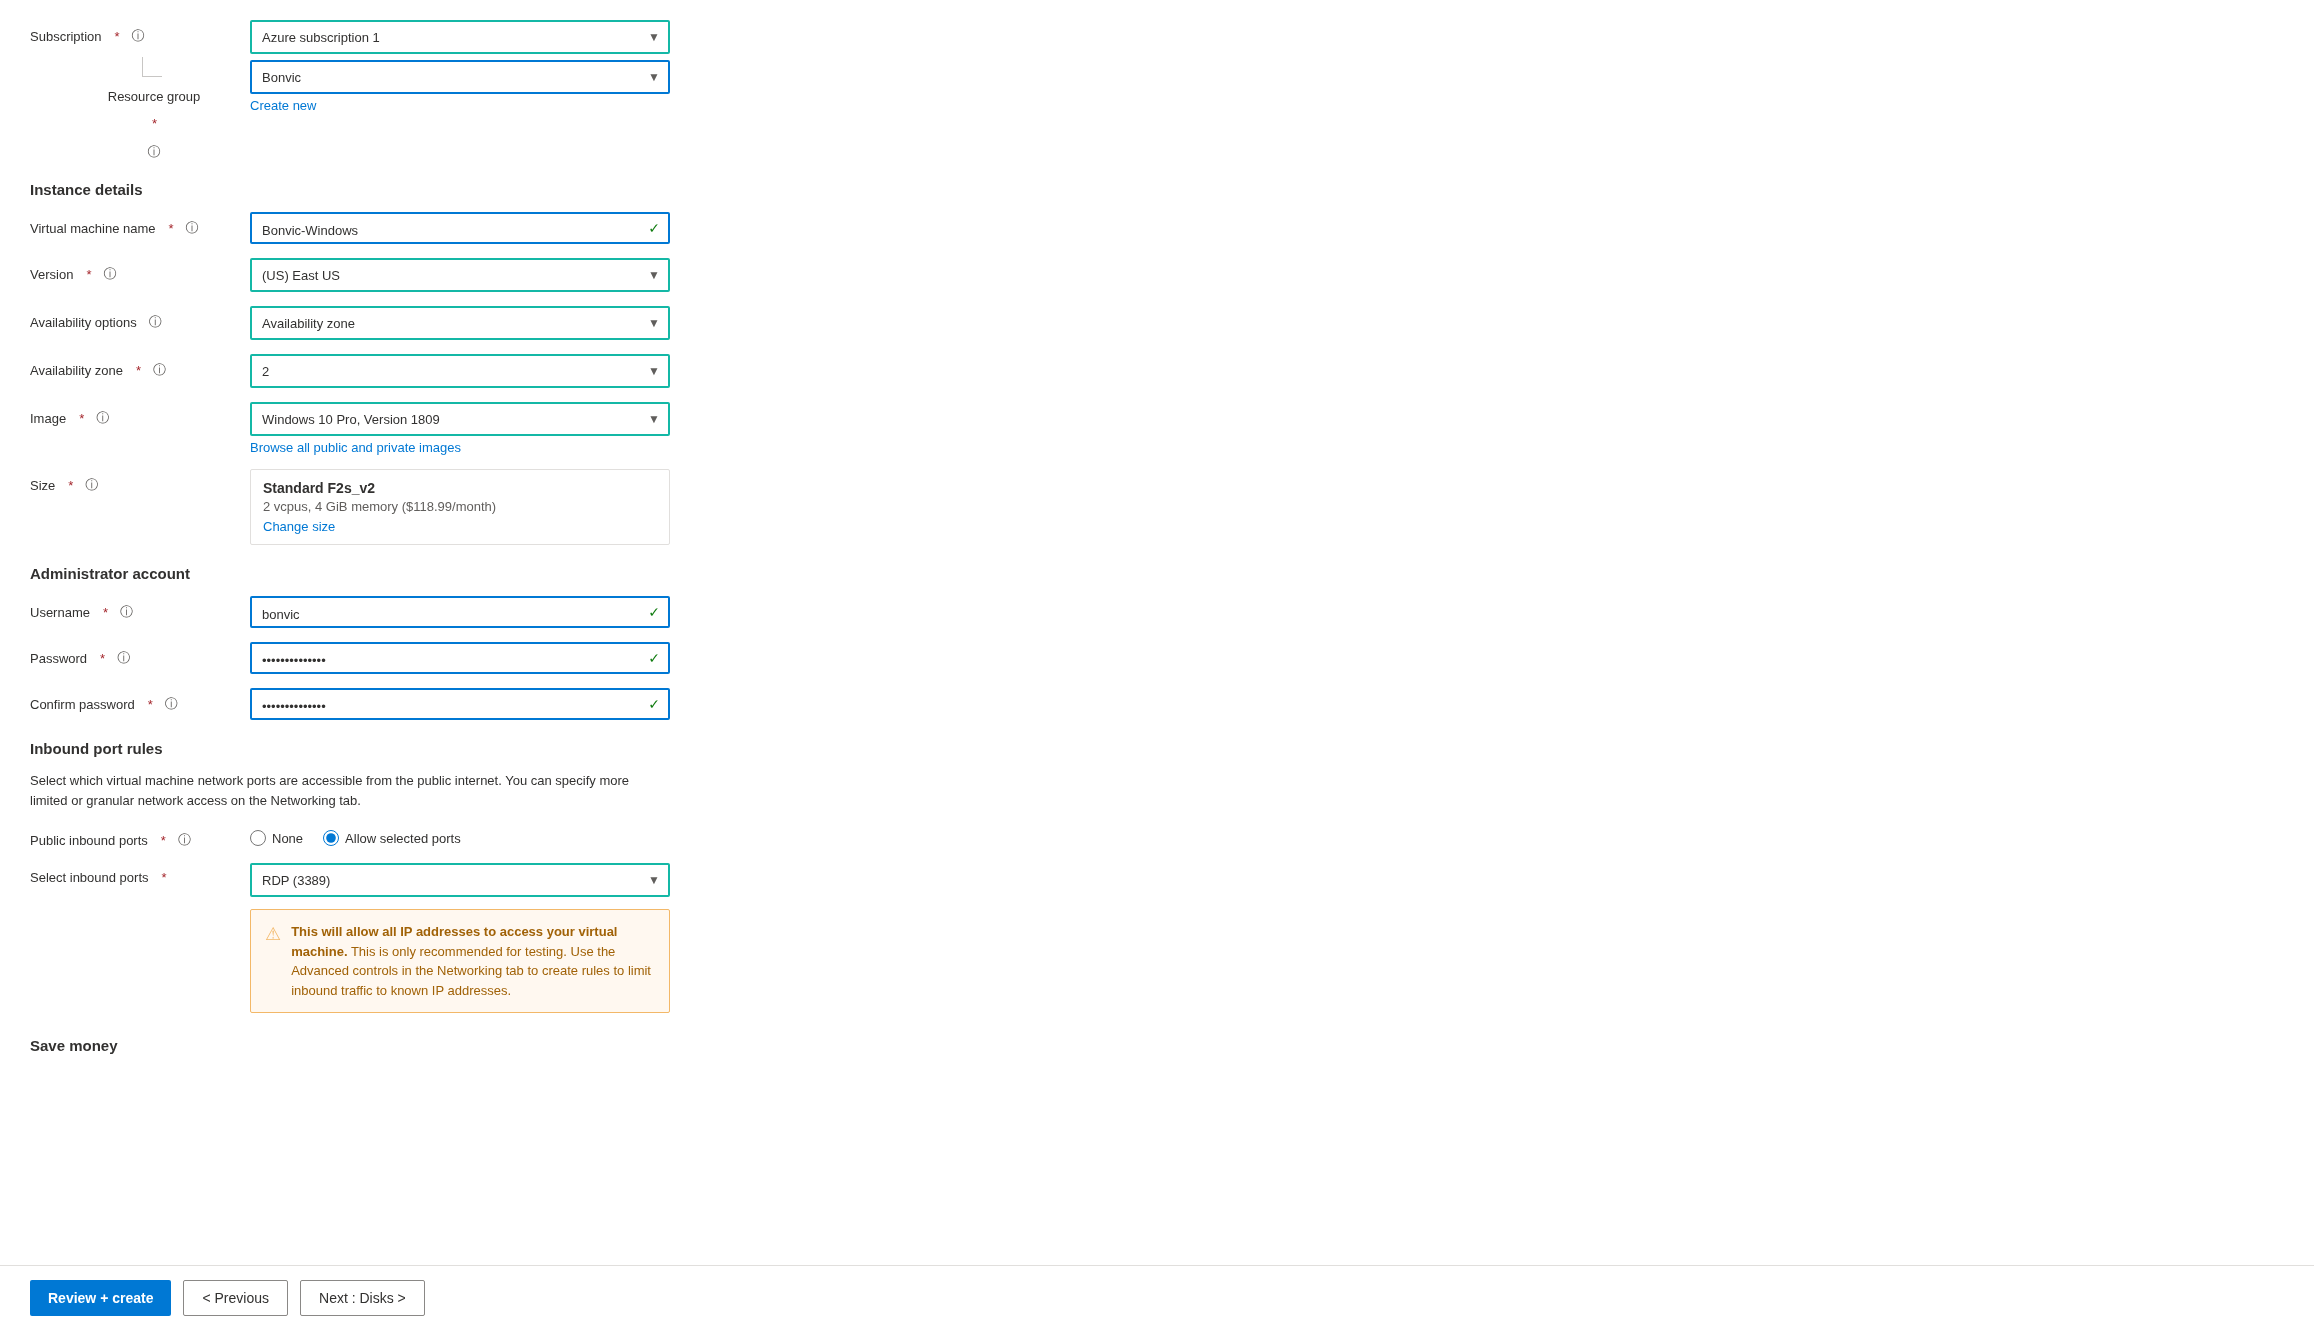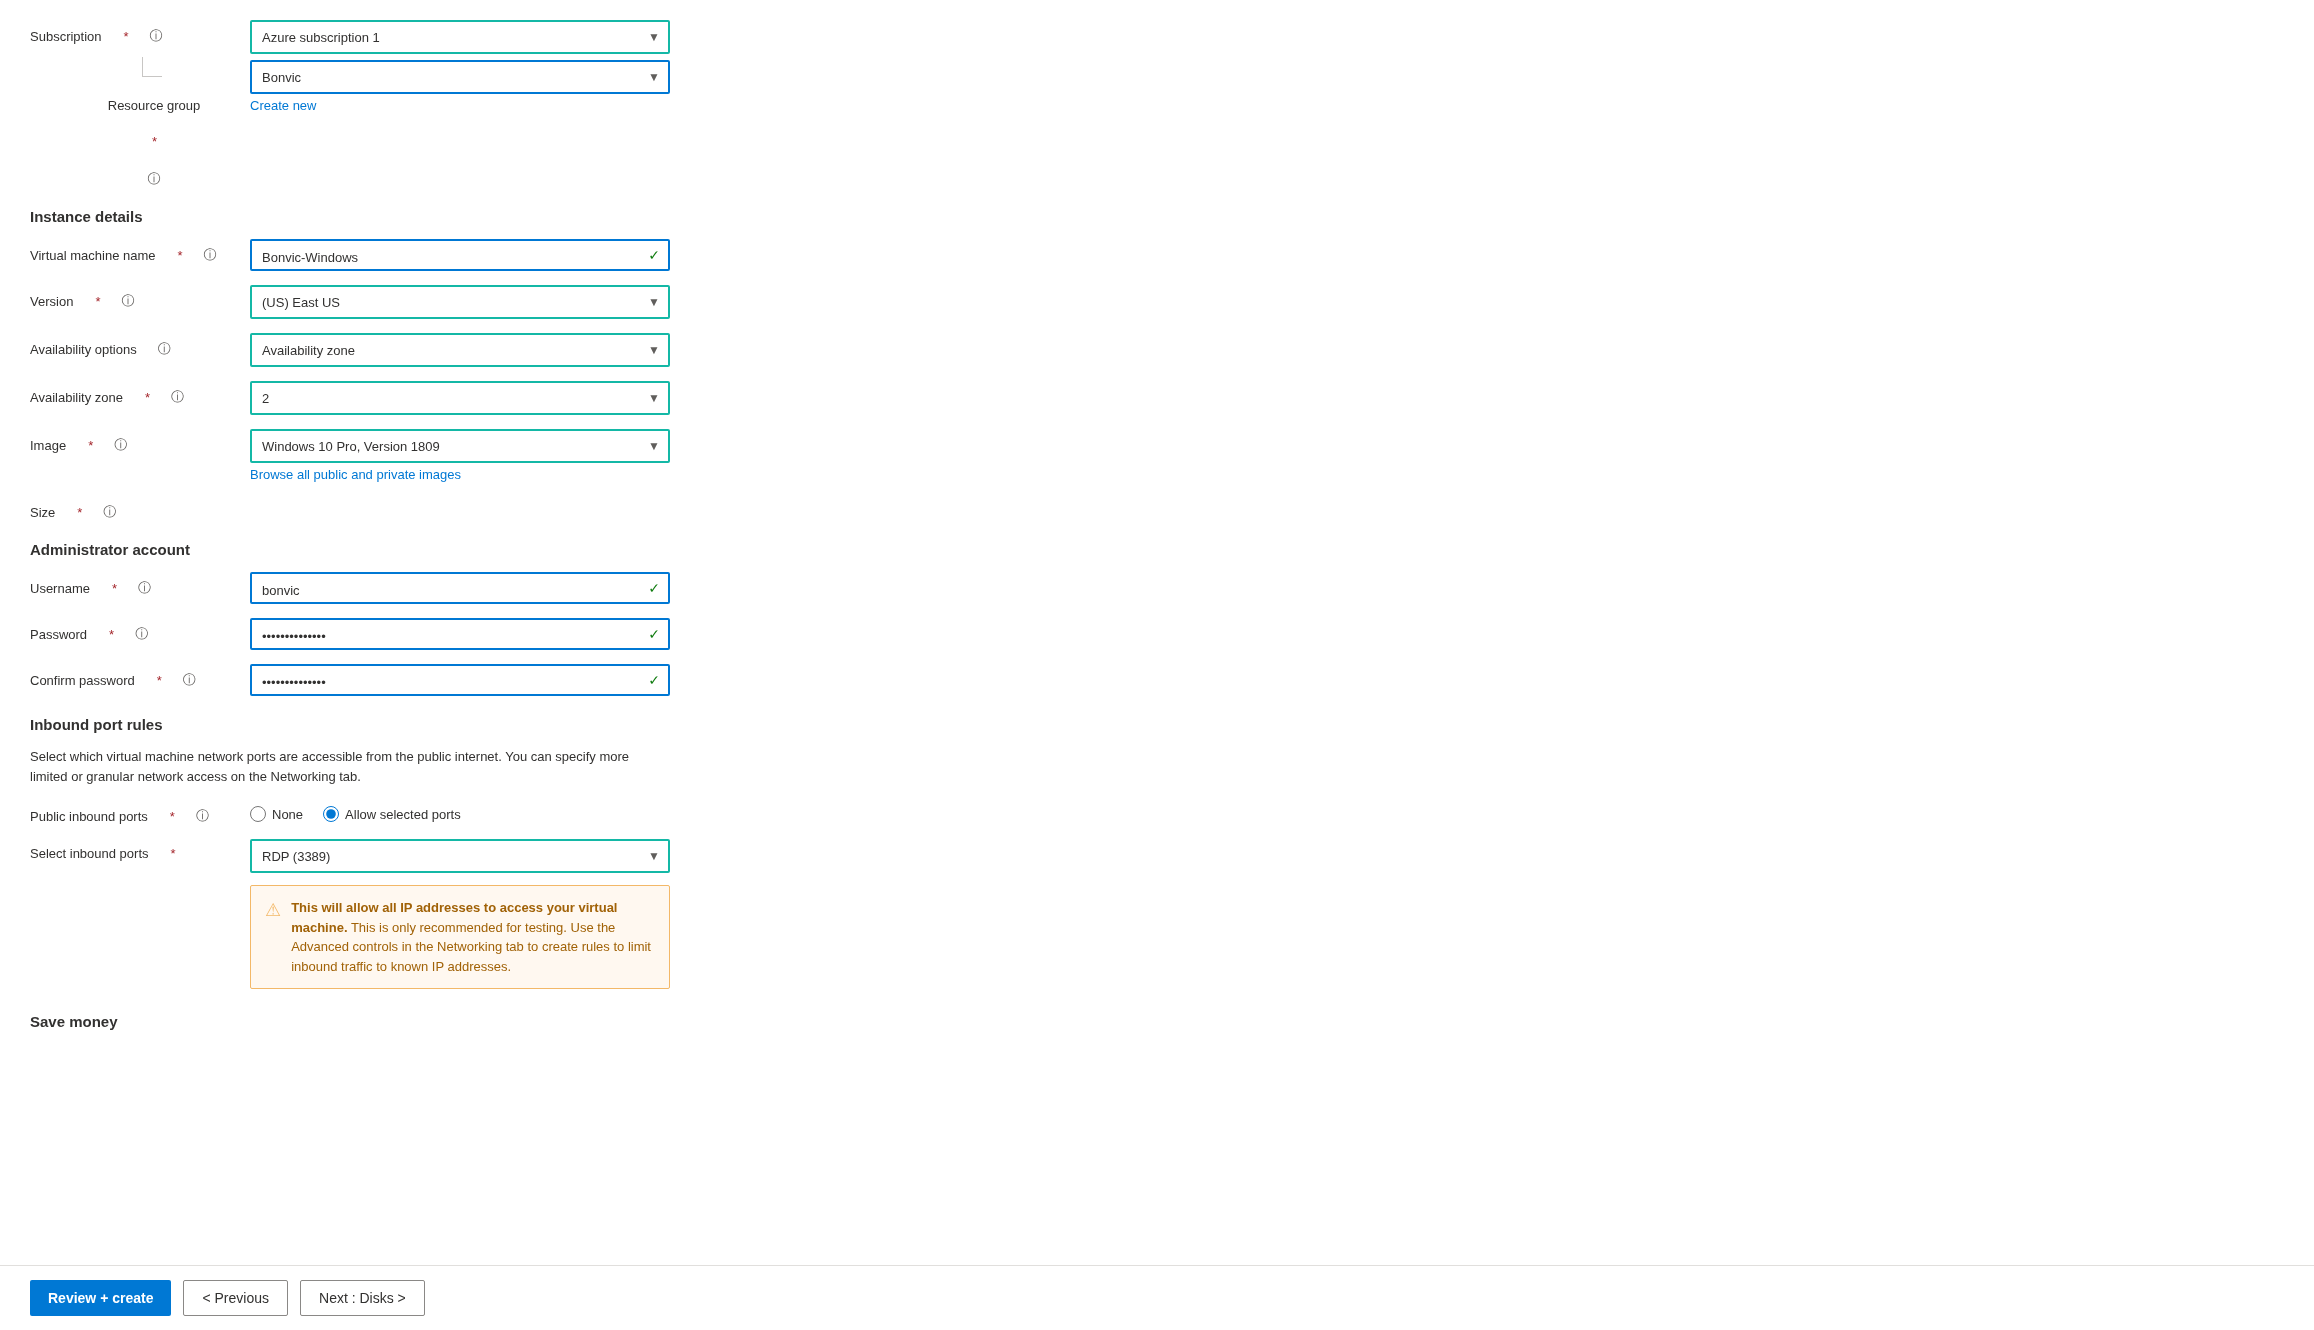--- a/index.html
+++ b/index.html
@@ -20,21 +20,21 @@
       margin-bottom: 14px;
     }
     .label-col {
       width: 220px;
       min-width: 220px;
       padding-top: 7px;
       font-size: 13px;
       color: #323130;
       display: flex;
       align-items: center;
-      gap: 21px;
+      gap: 12px;
     }
     .label-col .required {
       color: #a4262c;
       margin-left: 1px;
     }
     .info-icon {
       color: #605e5c;
       font-size: 13px;
       cursor: pointer;
     }
@@ -370,20 +370,27 @@
       <a class="create-new-link">Browse all public and private images</a>
     </div>
   </div>
 
   <div class="form-row">
     <div class="label-col">
       <span>Size</span>
       <span class="required">*</span>
       <span class="info-icon" title="Info">ⓘ</span>
     </div>
+    <div class="input-col">
+      <div class="size-info">
+        <div class="size-name">Standard F2s_v2</div>
+        <div class="size-detail">2 vcpus, 4 GiB memory ($118.99/month)</div>
+        <a class="change-size-link">Change size</a>
+      </div>
+    </div>
   </div>
 
   <div class="divider-row"></div>
   <div class="section-title">Administrator account</div>
 
   <div class="form-row">
     <div class="label-col">
       <span>Username</span>
       <span class="required">*</span>
       <span class="info-icon" title="Info">ⓘ</span>

